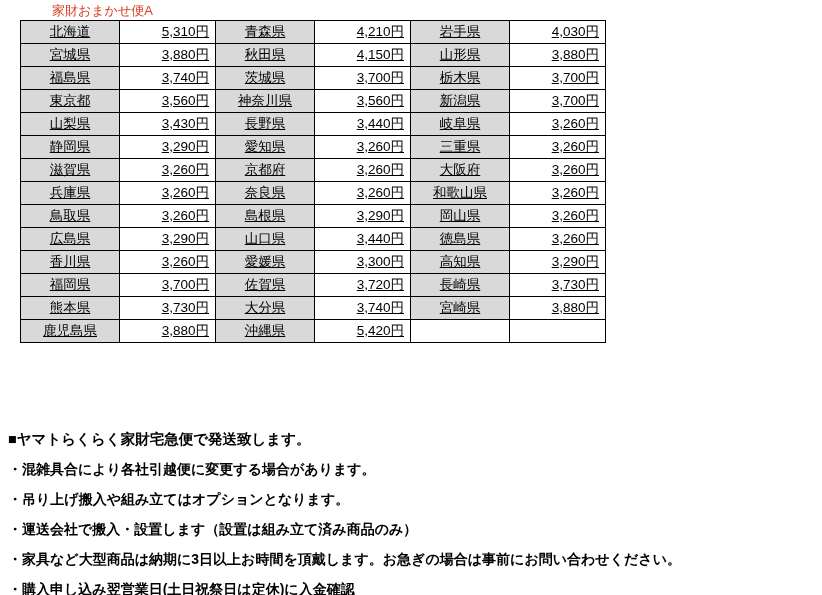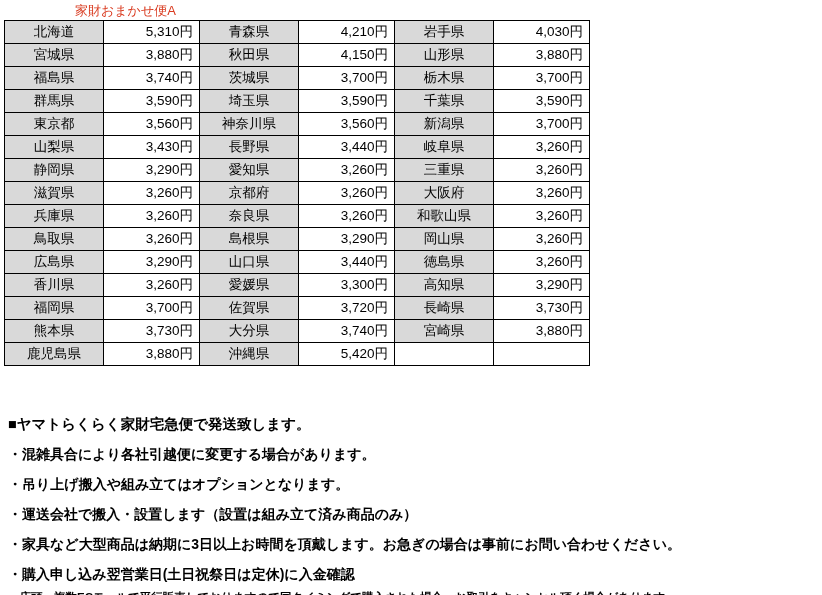--- a/index.html
+++ b/index.html
@@ -14,35 +14,36 @@
     color: #000000;
     overflow: hidden;
   }
   .page {
     position: relative;
     width: 822px;
     height: 595px;
   }
   .title {
     position: absolute;
-    left: 75px;
+    left: 52px;
     top: 2px;
     font-size: 13px;
     color: #d93a1f;
     font-weight: 400;
     letter-spacing: 0px;
     white-space: nowrap;
   }
   table.fee-table {
     position: absolute;
-    left: 4px;
+    left: 20px;
     top: 20px;
     border-collapse: collapse;
     table-layout: fixed;
     width: 506px;
+    text-decoration: underline;
   }
   table.fee-table td {
     border: 1px solid #000000;
     height: 22px;
     font-size: 13.5px;
     padding: 0 6px;
     white-space: nowrap;
     overflow: hidden;
   }
   td.pref {
@@ -65,21 +66,21 @@
   }
   .notes {
     position: absolute;
     left: 8px;
     top: 415px;
     width: 800px;
   }
   .note-head {
     font-size: 14.5px;
     font-weight: bold;
-    margin: 0 0 10px 0;
+    margin: 15px 0 10px 0;
     letter-spacing: 0px;
   }
   .note-line {
     font-size: 14px;
     font-weight: bold;
     margin: 12px 0 6px 0;
     letter-spacing: 0px;
     white-space: nowrap;
   }
   .note-small {
@@ -115,28 +116,20 @@
         <td class="pref">山形県</td>
         <td class="price">3,880円</td>
       </tr>
       <tr>
         <td class="pref">福島県</td>
         <td class="price">3,740円</td>
         <td class="pref">茨城県</td>
         <td class="price">3,700円</td>
         <td class="pref">栃木県</td>
         <td class="price">3,700円</td>
-      </tr>
-      <tr>
-        <td class="pref">群馬県</td>
-        <td class="price">3,590円</td>
-        <td class="pref">埼玉県</td>
-        <td class="price">3,590円</td>
-        <td class="pref">千葉県</td>
-        <td class="price">3,590円</td>
       </tr>
       <tr>
         <td class="pref">東京都</td>
         <td class="price">3,560円</td>
         <td class="pref">神奈川県</td>
         <td class="price">3,560円</td>
         <td class="pref">新潟県</td>
         <td class="price">3,700円</td>
       </tr>
       <tr>

